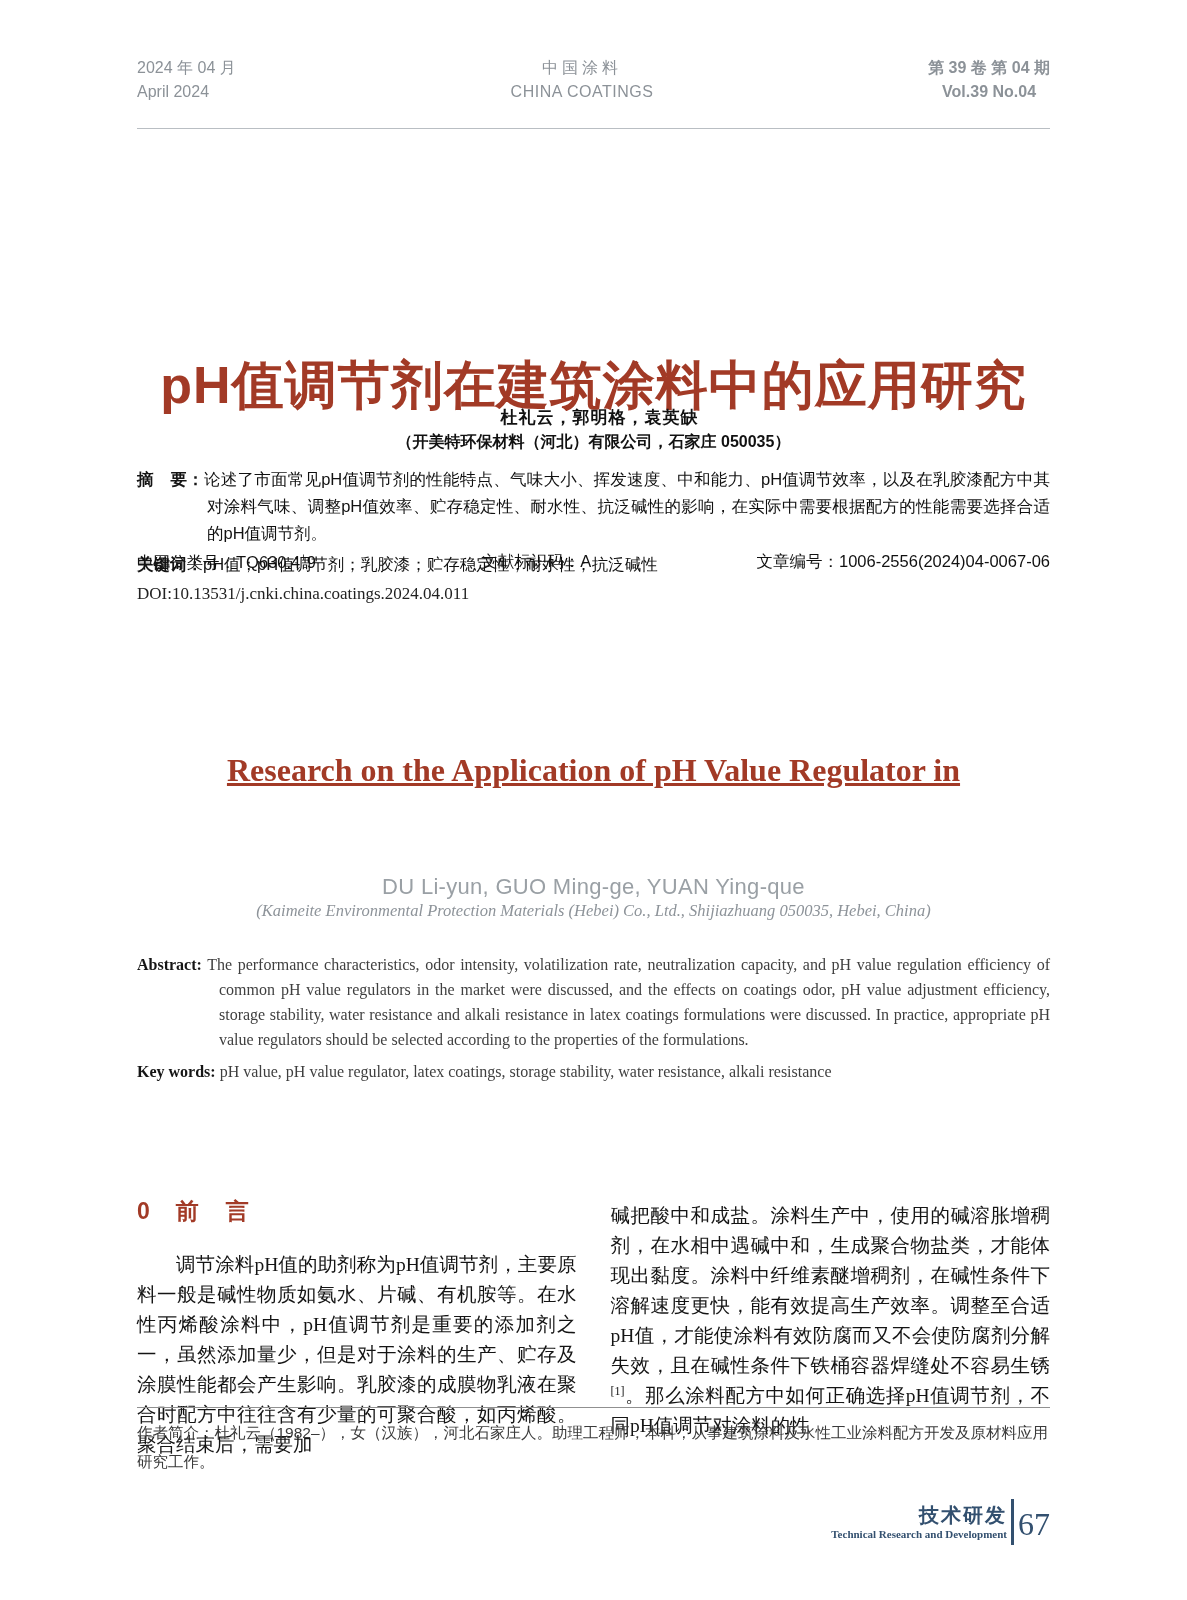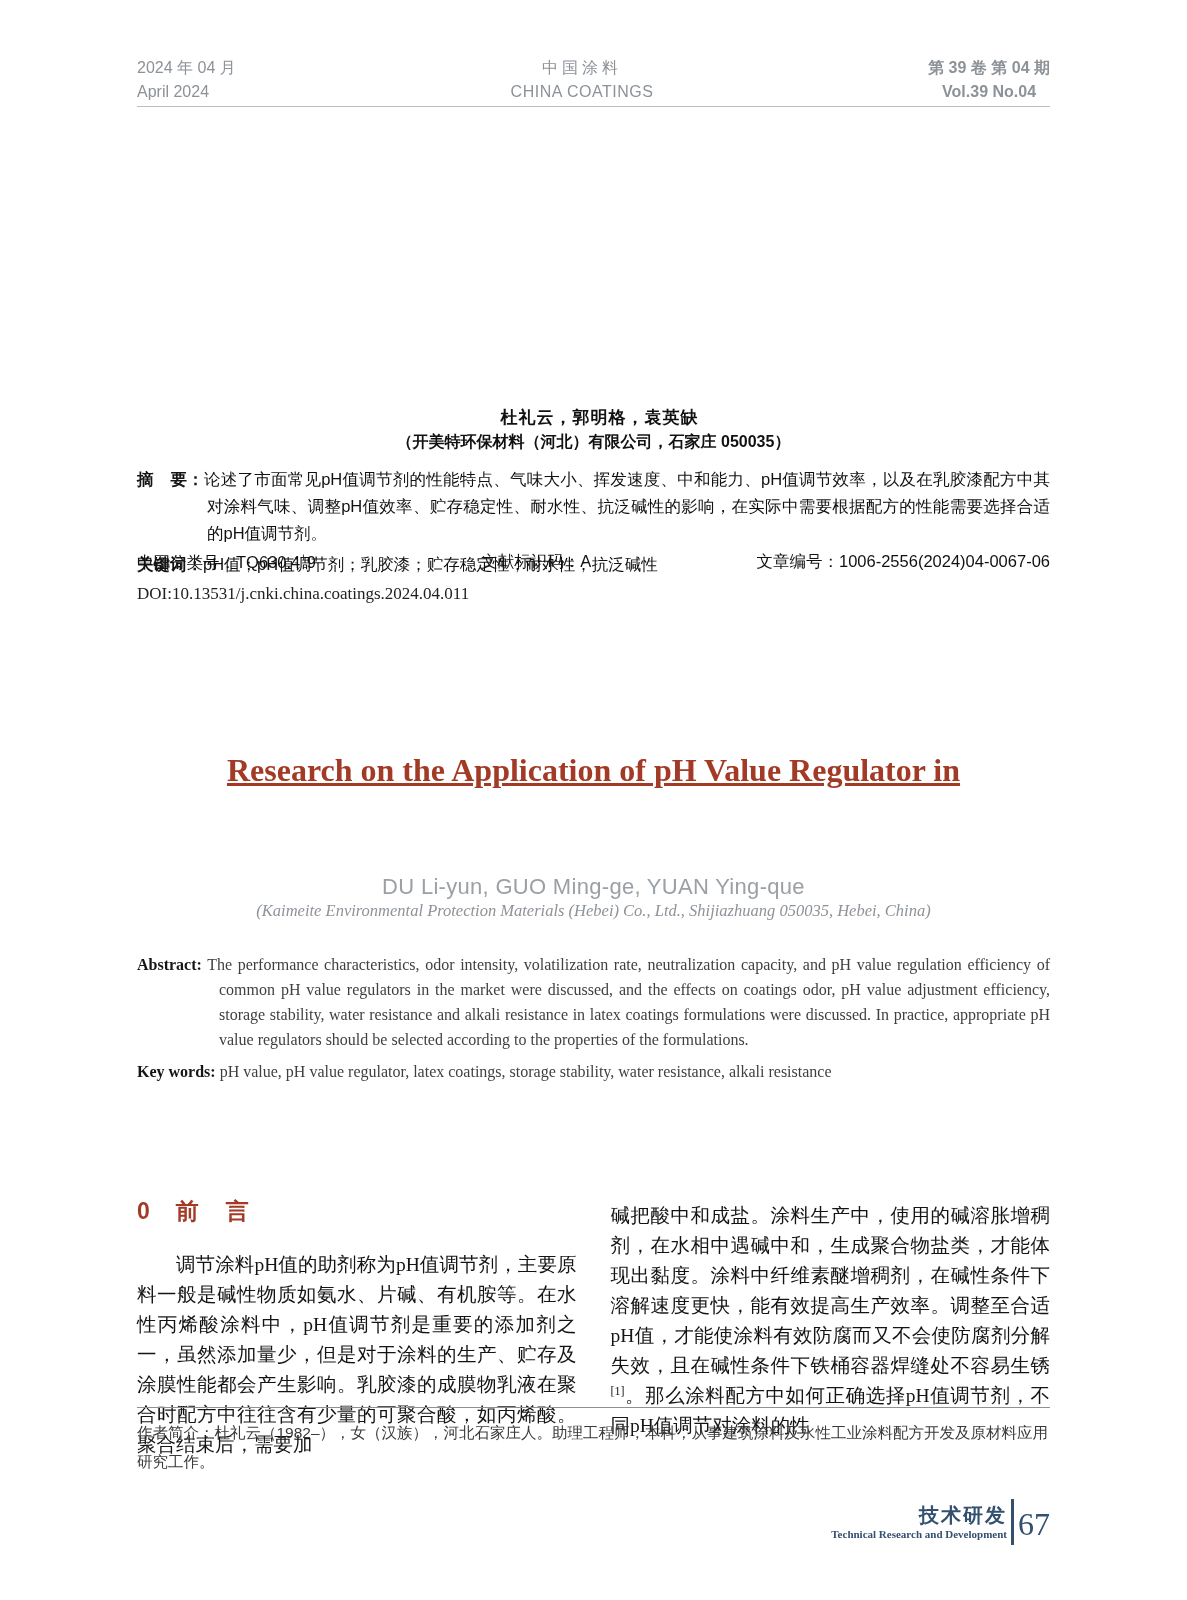--- a/index.html
+++ b/index.html
@@ -5,21 +5,21 @@
   html,body { margin:0; padding:0; background:#e8e8e8; }
   .page {
     position:relative; width:1187px; height:1600px; margin:0 auto;
     background:#ffffff; overflow:hidden;
     font-family:"Liberation Sans", sans-serif; color:#111;
   }
   
   .jheader {
     position:absolute; left:137px; right:137px; top:56px;
     display:flex; justify-content:space-between; align-items:flex-end;
-    padding-bottom:2px; border-bottom:1px solid #b9bec3;
+    padding-bottom:24px; border-bottom:1px solid #b9bec3;
     color:var(--header-gray, #8c9298); font-size:16px; line-height:24px;
   }
   .jheader .cell { white-space:nowrap; }
   .jheader .c-center { text-align:center; letter-spacing:4px; }
   .jheader .c-center .en { letter-spacing:0.5px; }
   .jheader .c-right { text-align:center;font-weight:bold; }
 
   
   .cn-title {
     position:absolute; top:316px; left:0; right:0; text-align:center;
@@ -132,20 +132,21 @@
     <div class="cell c-center">
       <div>中国涂料</div>
       <div class="en">CHINA COATINGS</div>
     </div>
     <div class="cell c-right">
       <div>第 39 卷  第 04 期</div>
       <div>Vol.39  No.04</div>
     </div>
   </div>
 
+  <h1 class="cn-title">pH值调节剂在建筑涂料中的应用研究</h1>
   <div class="cn-authors">杜礼云，郭明格，袁英缺</div>
   <div class="cn-affil">（开美特环保材料（河北）有限公司，石家庄  050035）</div>
 
   <div class="cn-abstract">
     <p class="hang"><b>摘　要：</b><span>论述了市面常见pH值调节剂的性能特点、气味大小、挥发速度、中和能力、pH值调节效率，以及在乳胶漆配方中其对涂料气味、调整pH值效率、贮存稳定性、耐水性、抗泛碱性的影响，在实际中需要根据配方的性能需要选择合适的pH值调节剂。</span></p>
     <p class="kw"><b>关键词：</b><span>pH值；pH值调节剂；乳胶漆；贮存稳定性；耐水性；抗泛碱性</span></p>
   </div>
 
   <div class="meta-row">
     <span><span>中图分类号：</span><span>TQ630.4</span><sup>+</sup><span>9</span></span>

